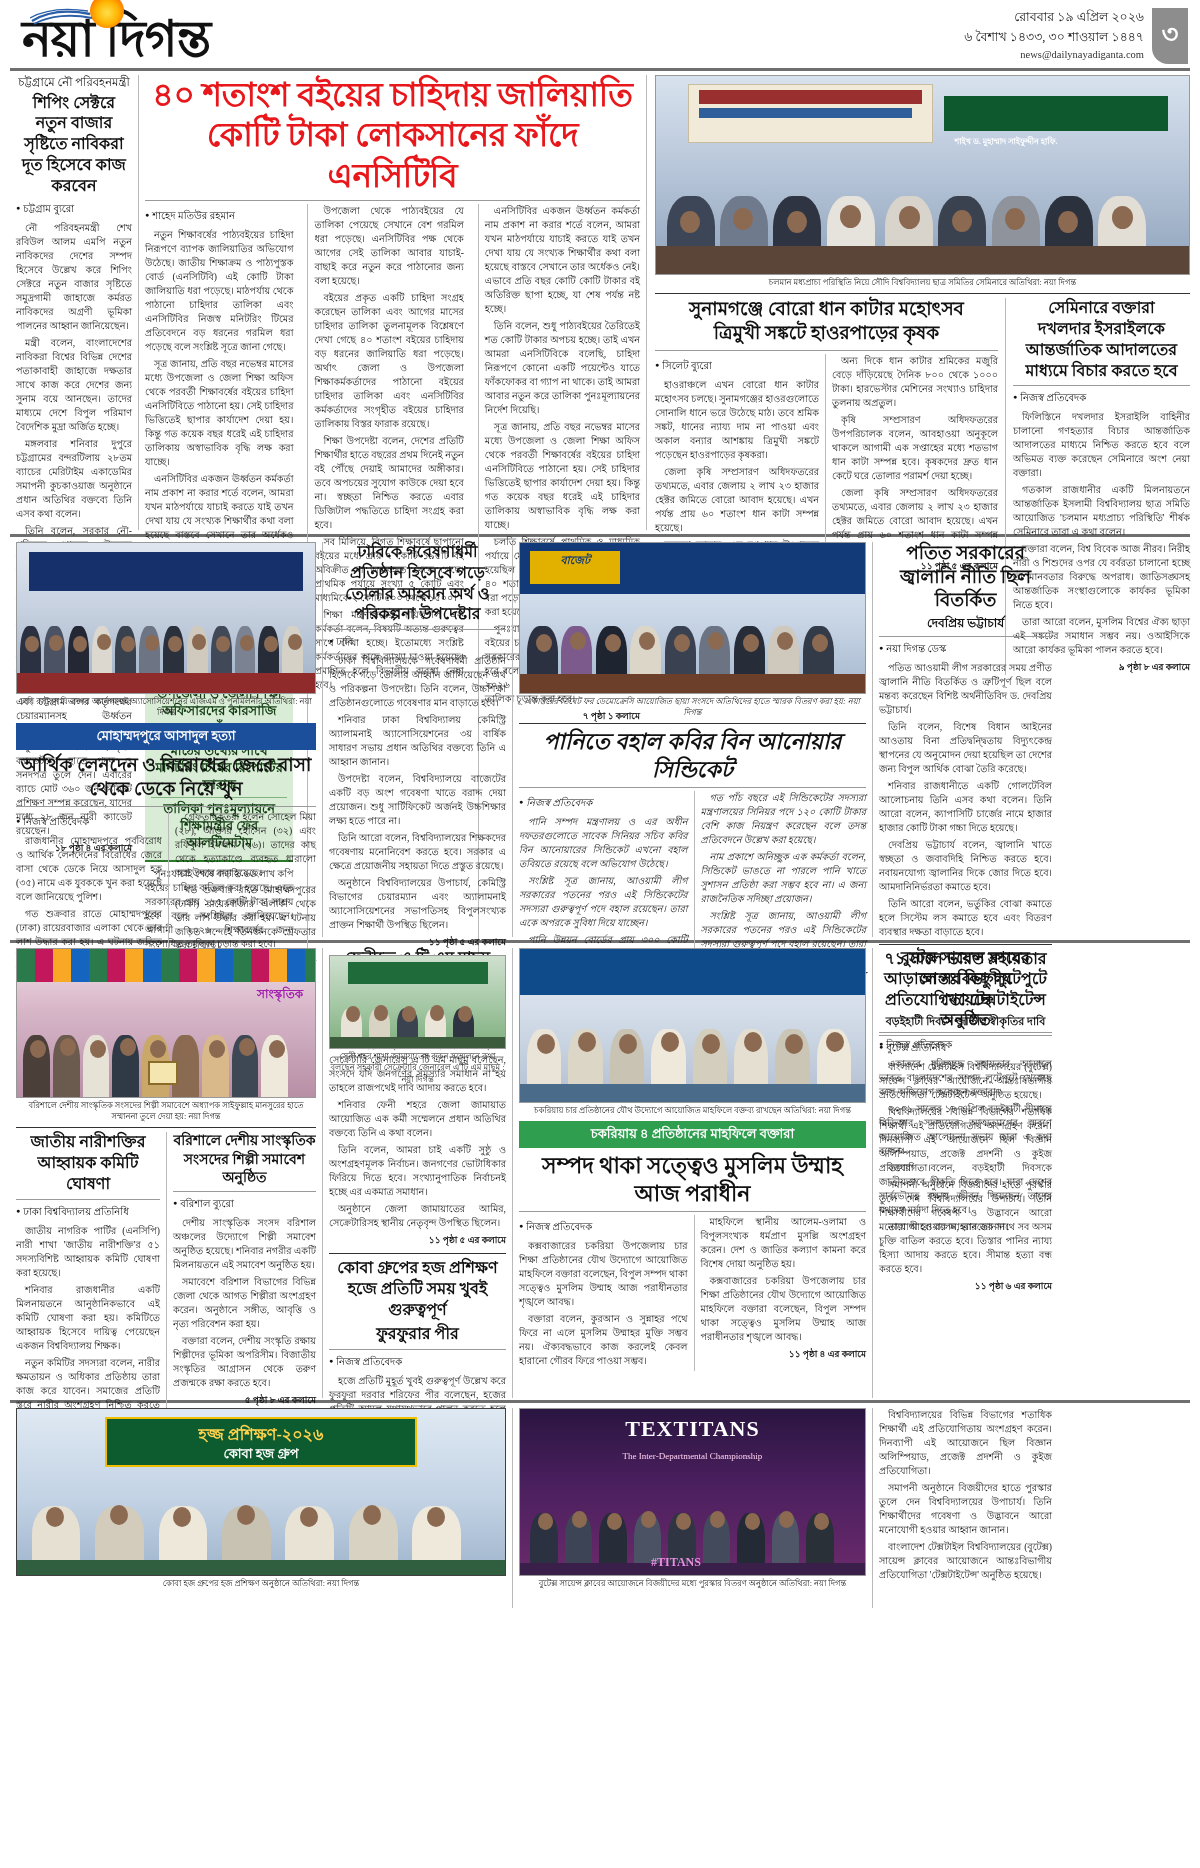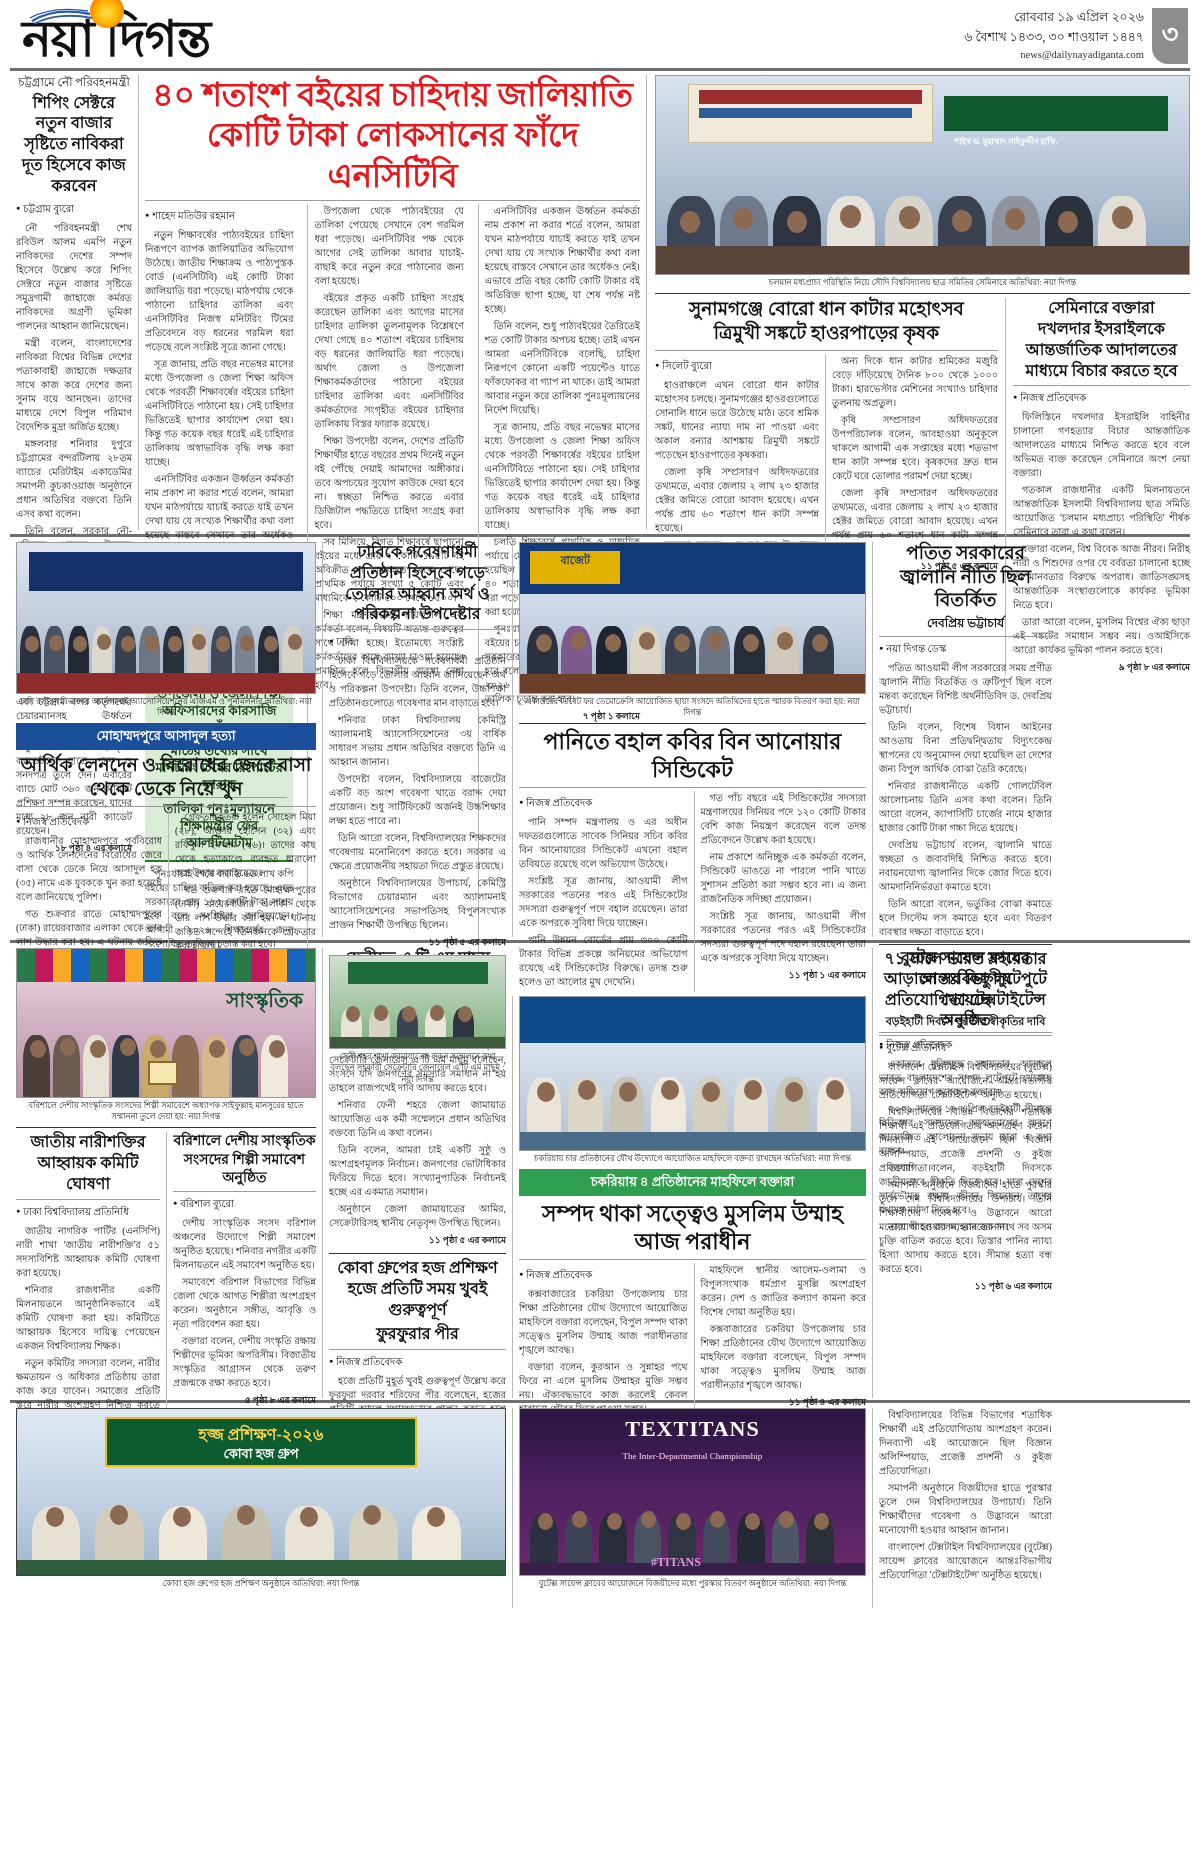--- a/index.html
+++ b/index.html
@@ -364,21 +364,21 @@
           <div class="ph-fig" style="left:54%;width:12%;background:#eae5d8;"></div>
           <div class="ph-head" style="left:57%;bottom:50%;width:14px;height:16px;"></div>
           <div class="ph-fig" style="left:70%;width:12%;background:#2e3440;"></div>
           <div class="ph-head" style="left:73%;bottom:48%;width:14px;height:16px;"></div>
           <div style="position:absolute;left:0;right:0;bottom:0;height:20%;background:#3c5a3c;"></div>
         </div>
       </div>
       <div class="caption">সেনী শহর শাখা জামায়াতের রুকন সম্মেলনে কথা বলছেন সহকারী সেক্রেটারি জেনারেল এ টি এম মাছুম : নয়া দিগন্ত</div>
     </div>
 
-    <div class="c col-rule" style="width:360px;">
+    <div class="c col-rule" style="width:360px;font-style:italic;">
       <div class="photo" style="height:152px;border:1px solid #999;">
         <div class="ph-sky" style="background:linear-gradient(#e7edf5 0%,#c9d6e6 50%,#a6b8ce 100%);"></div>
         <div style="position:absolute;left:0;top:0;width:100%;height:34%;background:#123a78;"></div>
         <div style="position:absolute;left:3%;top:5%;width:26%;height:22%;background:#e2b100;color:#123a78;font-size:11px;font-weight:700;text-align:center;line-height:1.8;">বাজেট</div>
         <div class="ph-people" style="height:62%;">
           <div class="ph-fig" style="left:2%;width:9%;background:#2b3140;"></div>
           <div class="ph-head" style="left:4.5%;bottom:44%;width:16px;height:18px;"></div>
           <div class="ph-fig" style="left:12%;width:9%;background:#7d5a8c;"></div>
           <div class="ph-head" style="left:14.5%;bottom:46%;width:16px;height:18px;"></div>
           <div class="ph-fig" style="left:22%;width:9%;background:#1f2530;"></div>
@@ -452,21 +452,21 @@
   </div>
 
   <div class="rule-thick" style="margin-top:3px;"></div>
 
   <div class="band" style="height:450px;">
 
     <div class="c" style="width:312px;">
       <div class="photo" style="height:150px;border:1px solid #999;">
         <div class="ph-sky" style="background:linear-gradient(#f2dfe8 0%,#d8b7c9 40%,#b78fa6 100%);"></div>
         <div style="position:absolute;left:0;top:0;width:100%;height:22%;background:repeating-linear-gradient(90deg,#2b7a4b 0 18px,#c2185b 18px 36px,#f9a825 36px 54px,#1565c0 54px 72px);"></div>
-        <div style="position:absolute;right:4%;top:24%;font-size:20px;font-weight:700;color:#14532d;">সাংস্কৃতিক</div>
+        <div style="position:absolute;right:4%;top:24%;font-size:12px;font-weight:700;color:#a21caf;">সাংস্কৃতিক</div>
         <div class="ph-people" style="height:58%;">
           <div class="ph-fig" style="left:2%;width:9%;background:#4b3f3a;"></div>
           <div class="ph-head" style="left:4.5%;bottom:46%;width:16px;height:18px;"></div>
           <div class="ph-fig" style="left:12%;width:9%;background:#6b5a4e;"></div>
           <div class="ph-head" style="left:14.5%;bottom:48%;width:16px;height:18px;"></div>
           <div class="ph-fig" style="left:22%;width:9%;background:#e6e2d6;"></div>
           <div class="ph-head" style="left:24.5%;bottom:46%;width:16px;height:18px;"></div>
           <div class="ph-fig" style="left:32%;width:9%;background:#2f3a46;"></div>
           <div class="ph-head" style="left:34.5%;bottom:48%;width:16px;height:18px;"></div>
           <div class="ph-fig" style="left:42%;width:9%;background:#c9a86a;"></div>
@@ -529,21 +529,21 @@
       <div class="hl-sm" style="font-size:16px;margin-top:3px;">ফুরফুরার পীর</div>
       <div class="hr-t"></div>
       <div class="byline">নিজস্ব প্রতিবেদক</div>
       <div class="body-txt">
         <p>হজে প্রতিটি মুহূর্ত খুবই গুরুত্বপূর্ণ উল্লেখ করে ফুরফুরা দরবার শরিফের পীর বলেছেন, হজের প্রতিটি আমল যথাযথভাবে পালন করতে হলে আগে থেকেই ভালো প্রশিক্ষণ নেয়া প্রয়োজন।</p>
         <p>শনিবার রাজধানীতে কোবা হজ গ্রুপ আয়োজিত হজ প্রশিক্ষণ-২০২৬ অনুষ্ঠানে প্রধান অতিথির বক্তব্যে তিনি এ কথা বলেন।</p>
         <p>তিনি বলেন, হজ একটি ইবাদত যা জীবনে একবারই ফরজ হয়। তাই এই ইবাদতটি যেন নিখুঁতভাবে আদায় করা যায় সেদিকে খেয়াল রাখতে হবে।</p>
       </div>
     </div>
 
-    <div class="c col-rule" style="width:360px;margin-top:48px;">
+    <div class="c col-rule" style="width:360px;">
       <div class="photo" style="height:155px;border:1px solid #999;">
         <div class="ph-sky" style="background:linear-gradient(#e8eef6 0%,#cfd9e6 50%,#b2bfd0 100%);"></div>
         <div style="position:absolute;left:0;top:0;width:100%;height:30%;background:#0f4a8a;"></div>
         <div class="ph-people" style="height:66%;">
           <div class="ph-fig" style="left:2%;width:10%;background:#e9e4d7;"></div>
           <div class="ph-head" style="left:4.8%;bottom:48%;width:18px;height:20px;"></div>
           <div class="ph-fig" style="left:14%;width:10%;background:#dcd6c7;"></div>
           <div class="ph-head" style="left:16.8%;bottom:50%;width:18px;height:20px;"></div>
           <div class="ph-fig" style="left:26%;width:10%;background:#c9c3b4;"></div>
           <div class="ph-head" style="left:28.8%;bottom:48%;width:18px;height:20px;"></div>

